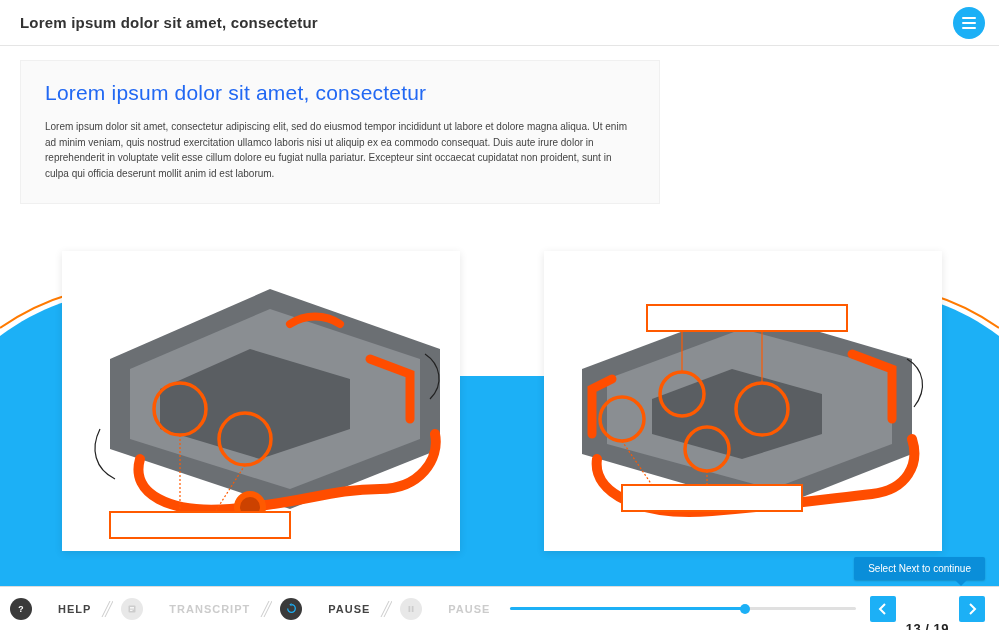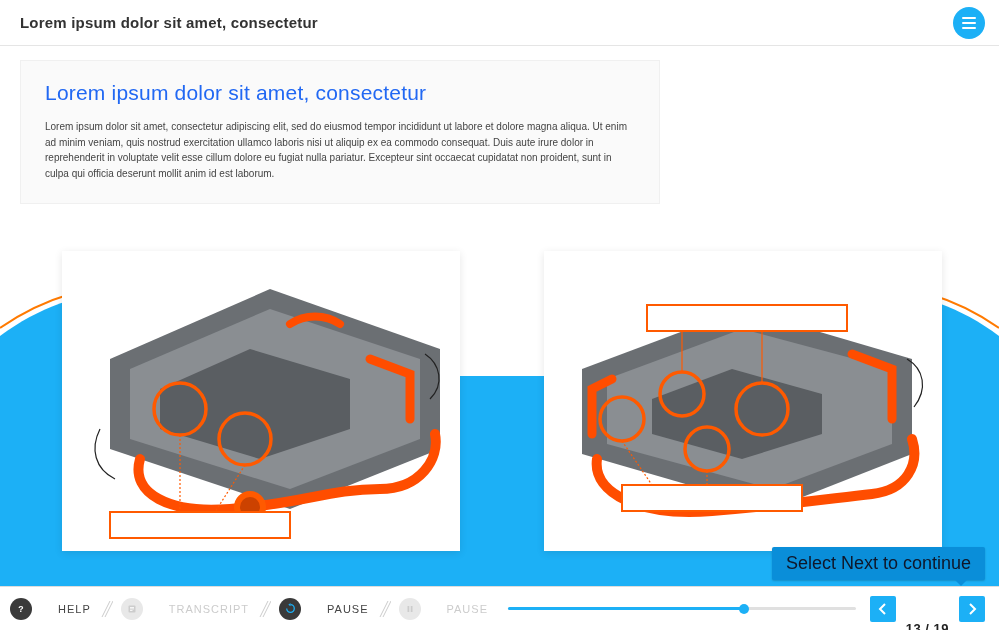--- a/index.html
+++ b/index.html
@@ -27,28 +27,28 @@
   .panel.right { left: 544px; top: 205px; width: 398px; height: 300px; }
   .panel svg { width: 100%; height: 100%; display: block; }
 
   
   .call-box { fill: #fff; stroke: #ff5a00; stroke-width: 2; }
   .ring { fill: none; stroke: #ff5a00; stroke-width: 3.5; }
   .dotline { stroke: #ff5a00; stroke-width: 1.2; stroke-dasharray: 2 2; }
   .solidline { stroke: #ff5a00; stroke-width: 1.2; }
 
   
-  .next-hint { position: absolute; right: 14px; bottom: 6px; z-index: 20; background: #0a8ed9; color: #0f172a; font-size: 18px; padding: 6px 14px; border-radius: 2px; box-shadow: 0 1px 2px rgba(0,0,0,0.2); }
+  .next-hint { position: absolute; right: 14px; bottom: 6px; z-index: 20; background: #0a8ed9; color: #ffffff; font-size: 10px; padding: 6px 14px; border-radius: 2px; box-shadow: 0 1px 2px rgba(0,0,0,0.2); }
   .next-hint::after { content:""; position:absolute; right:18px; bottom:-6px; width:0; height:0; border-left:6px solid transparent; border-right:6px solid transparent; border-top:6px solid #0a8ed9; }
 
   
   .footer { height: 44px; border-top: 1px solid #ddd; background: #fff; display: flex; align-items: center; padding: 0 14px 0 10px; position: relative; z-index: 30; }
   .ctrl { display: flex; align-items: center; gap: 6px; margin-right: 6px; }
   .ctrl .icon { width: 22px; height: 22px; border-radius: 50%; display: flex; align-items: center; justify-content: center; }
-  .ctrl .label { font-size: 11px; letter-spacing: 1px; color: #444; font-weight: 400; padding-left: 20px; }
+  .ctrl .label { font-size: 11px; letter-spacing: 1px; color: #444; font-weight: 700; padding-left: 20px; }
   .ctrl.disabled .label { color: #ccc; text-align: right; }
   .ctrl.disabled .icon { background: #e8e8e8; }
   .ctrl .icon.dark { background: #3a3a3a; }
   .sep { width: 18px; height: 22px; display:flex; align-items:center; justify-content:center; margin-right:6px; }
   .sep svg { width: 14px; height: 20px; }
 
   .progress-wrap { flex: 1; margin: 0 14px; display:flex; align-items:center; }
   .progress { height: 3px; background: #e0e0e0; position: relative; flex: 1; border-radius: 2px; }
   .progress .fill { position: absolute; left: 0; top: 0; bottom: 0; background: #1cb0f6; border-radius: 2px; }
   .progress .dot { position: absolute; width: 10px; height: 10px; background: #1cb0f6; border-radius: 50%; top: -3.5px; margin-left:-5px; }

